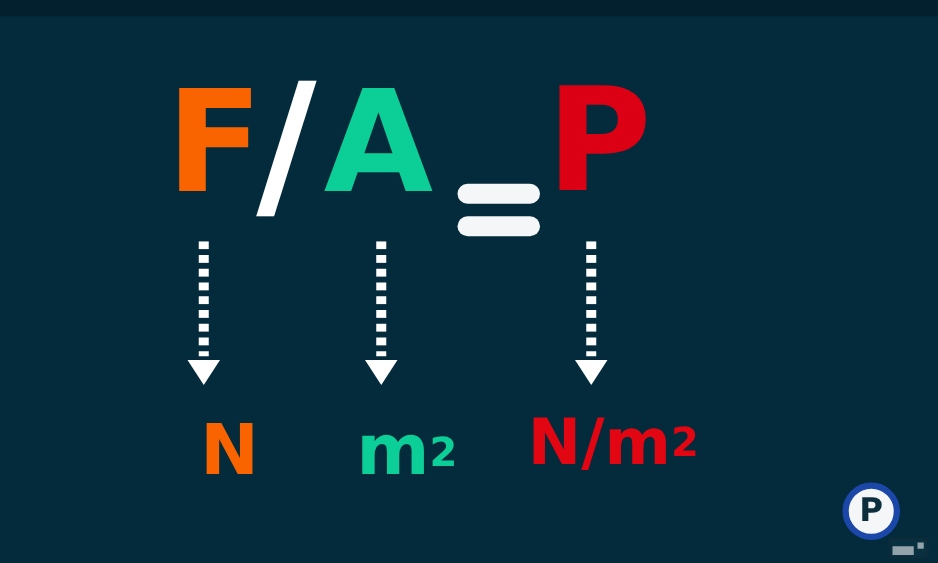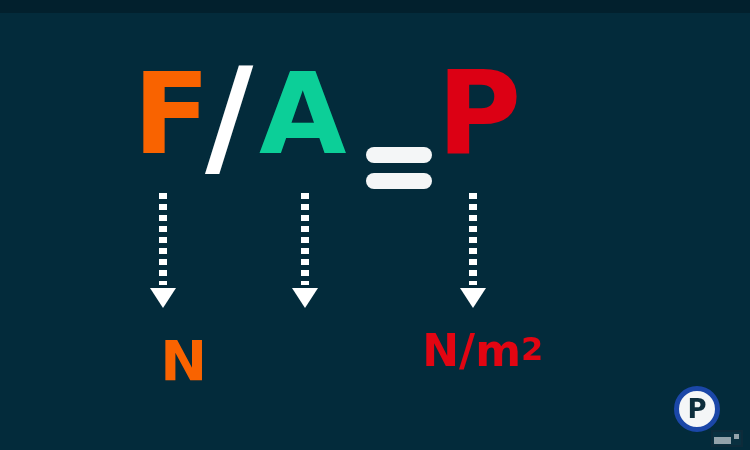--- a/index.html
+++ b/index.html
@@ -144,21 +144,21 @@
   #unit-area {
     left: 263px;
     top: 317px;
     color: #0ccf98;
   }
   #unit-pressure {
     left: 400px;
     top: 313px;
     color: #e20512;
   }
-  #unit-pressure .base { font-size: 44px; }
+  #unit-pressure .base { font-size: 51px; }
   #unit-pressure-alias {
     position: absolute;
     left: 392px;
     top: 381px;
     font-family: "DejaVu Sans", "Liberation Sans", sans-serif;
     font-size: 31px;
     font-weight: bold;
     color: #e20512;
     line-height: 1;
     white-space: pre;
@@ -249,20 +249,23 @@
 
   <div class="arrow" id="arrow-pressure">
     <div class="dots"></div>
     <div class="head"></div>
   </div>
 
   <div class="unit" id="unit-force">
     <span class="base">N</span>
   </div>
 
+  <div class="unit" id="unit-area">
+    <span class="base">m</span><span class="sup">2</span>
+  </div>
 
   <div class="unit" id="unit-pressure">
     <span class="base">N/m</span><span class="sup">2</span>
   </div>
 
 
   <div id="logo-badge">
     <span id="logo-letter">P</span>
   </div>
 

